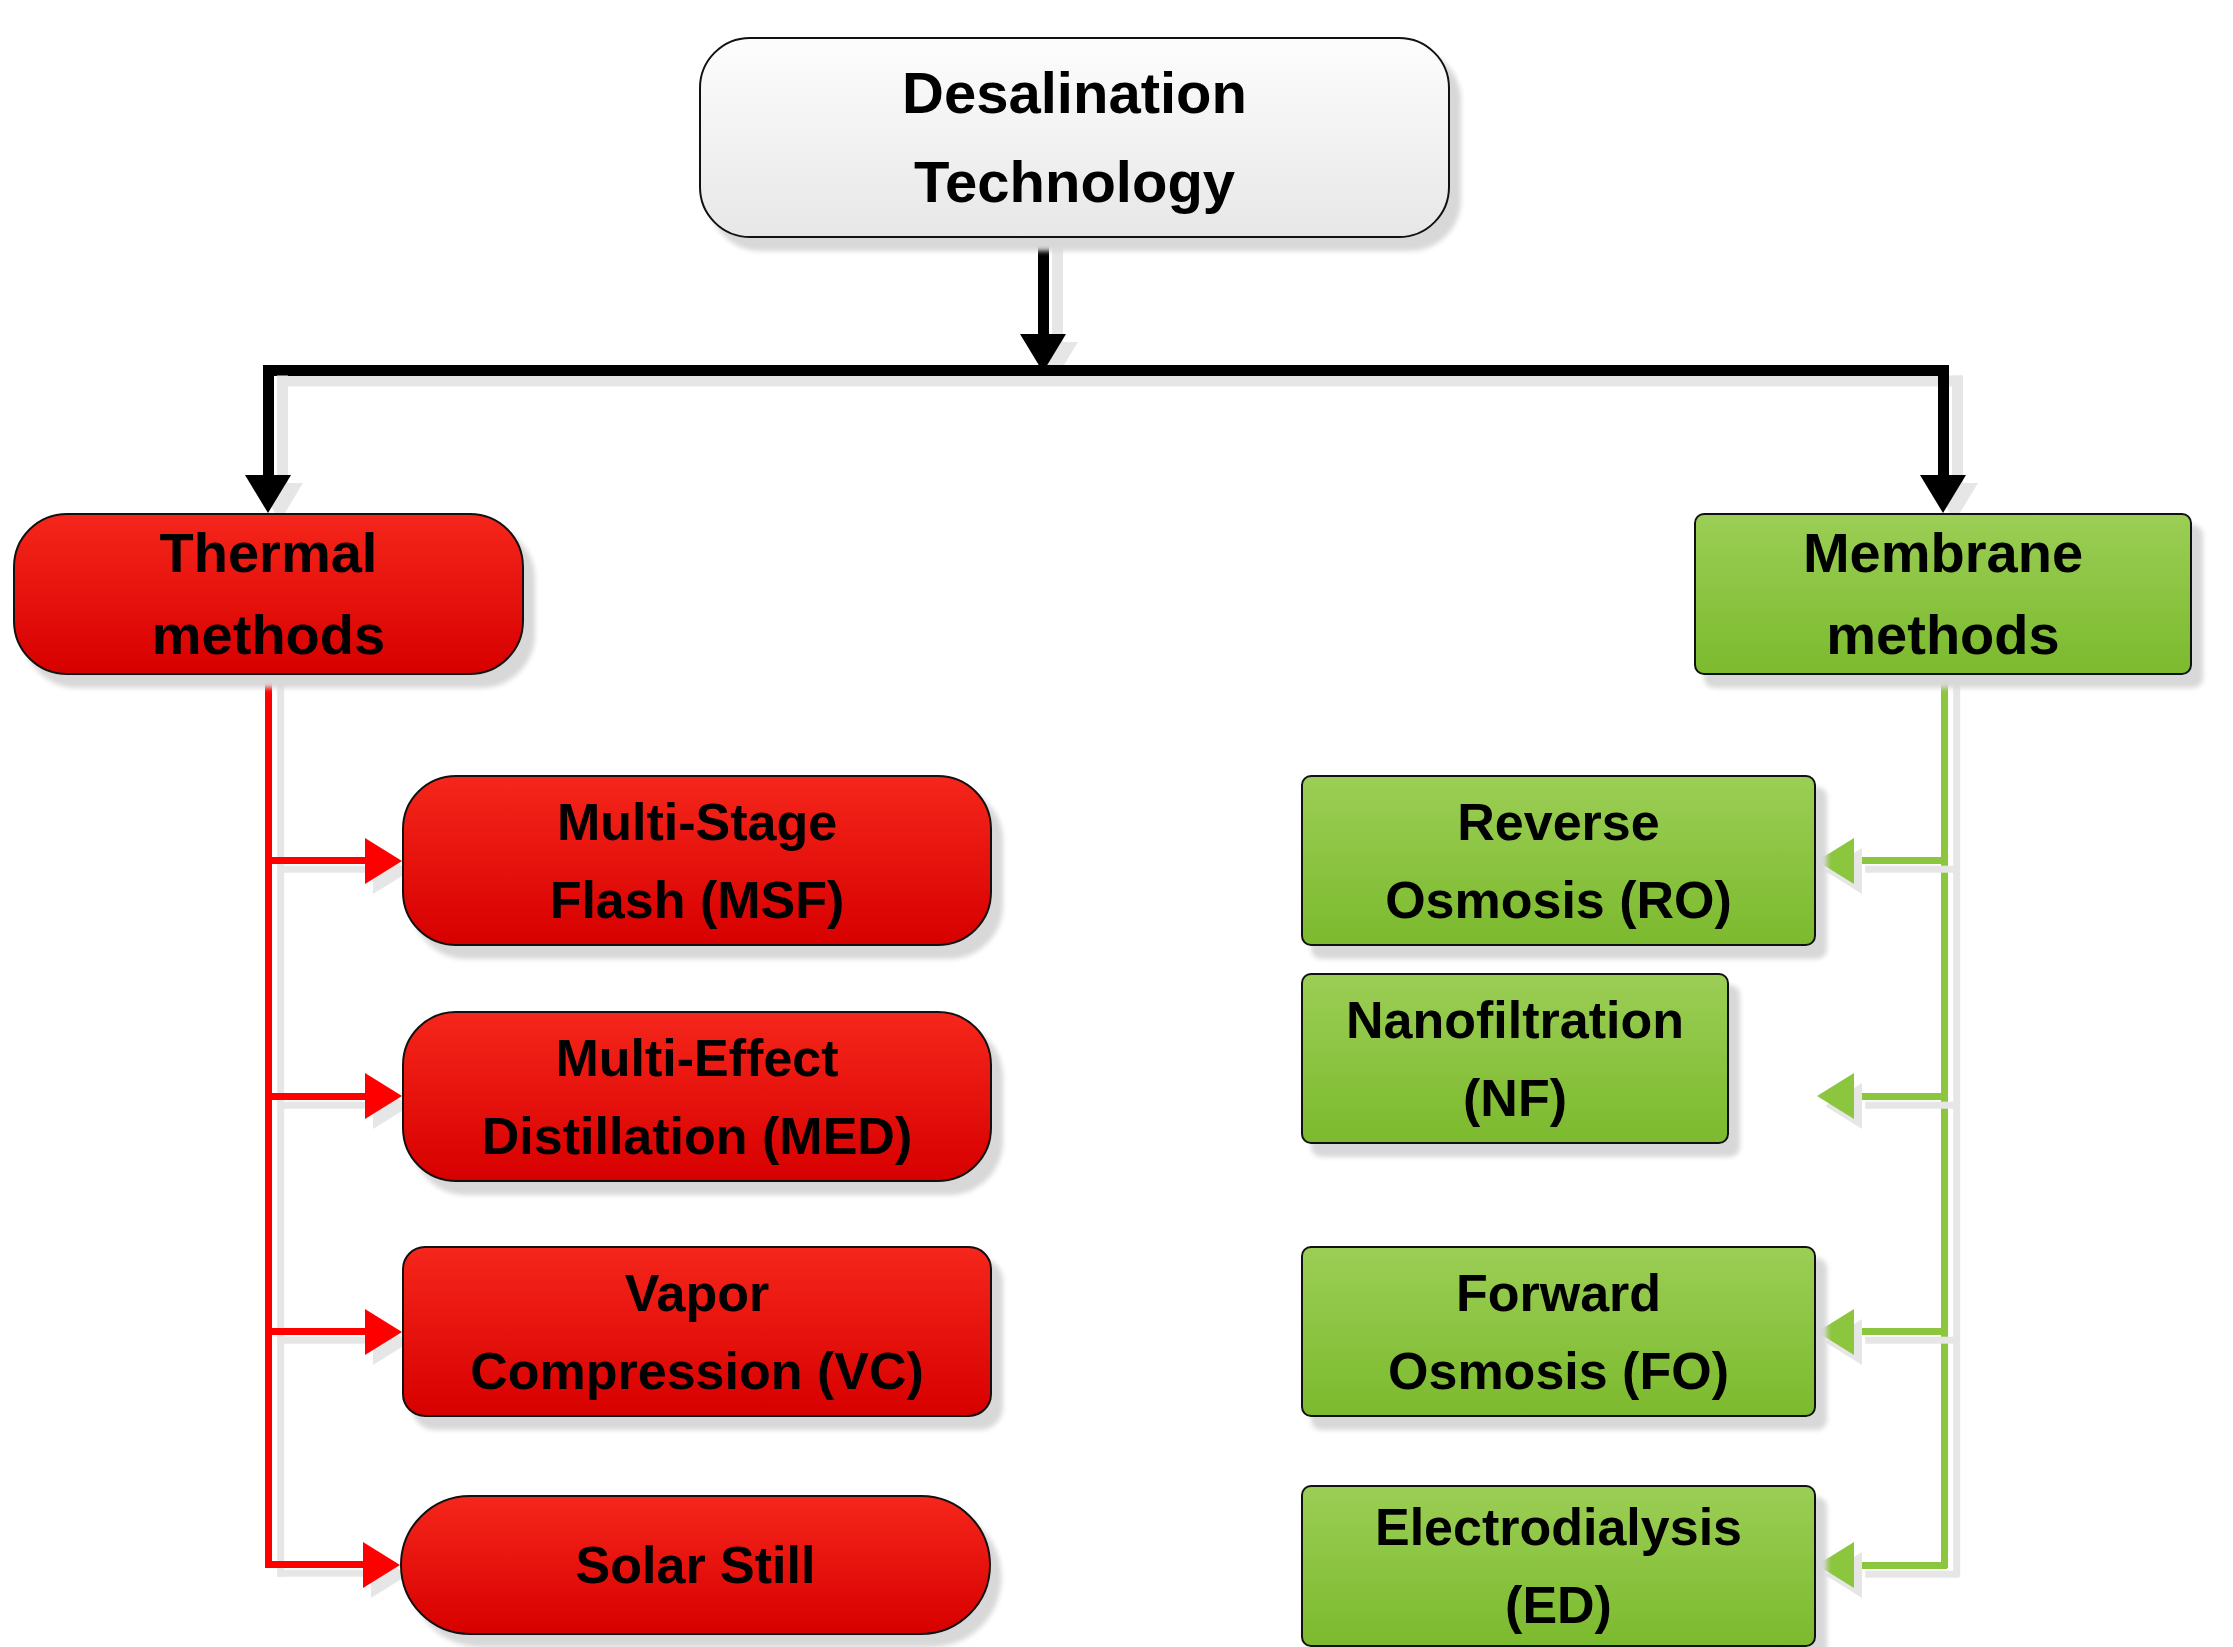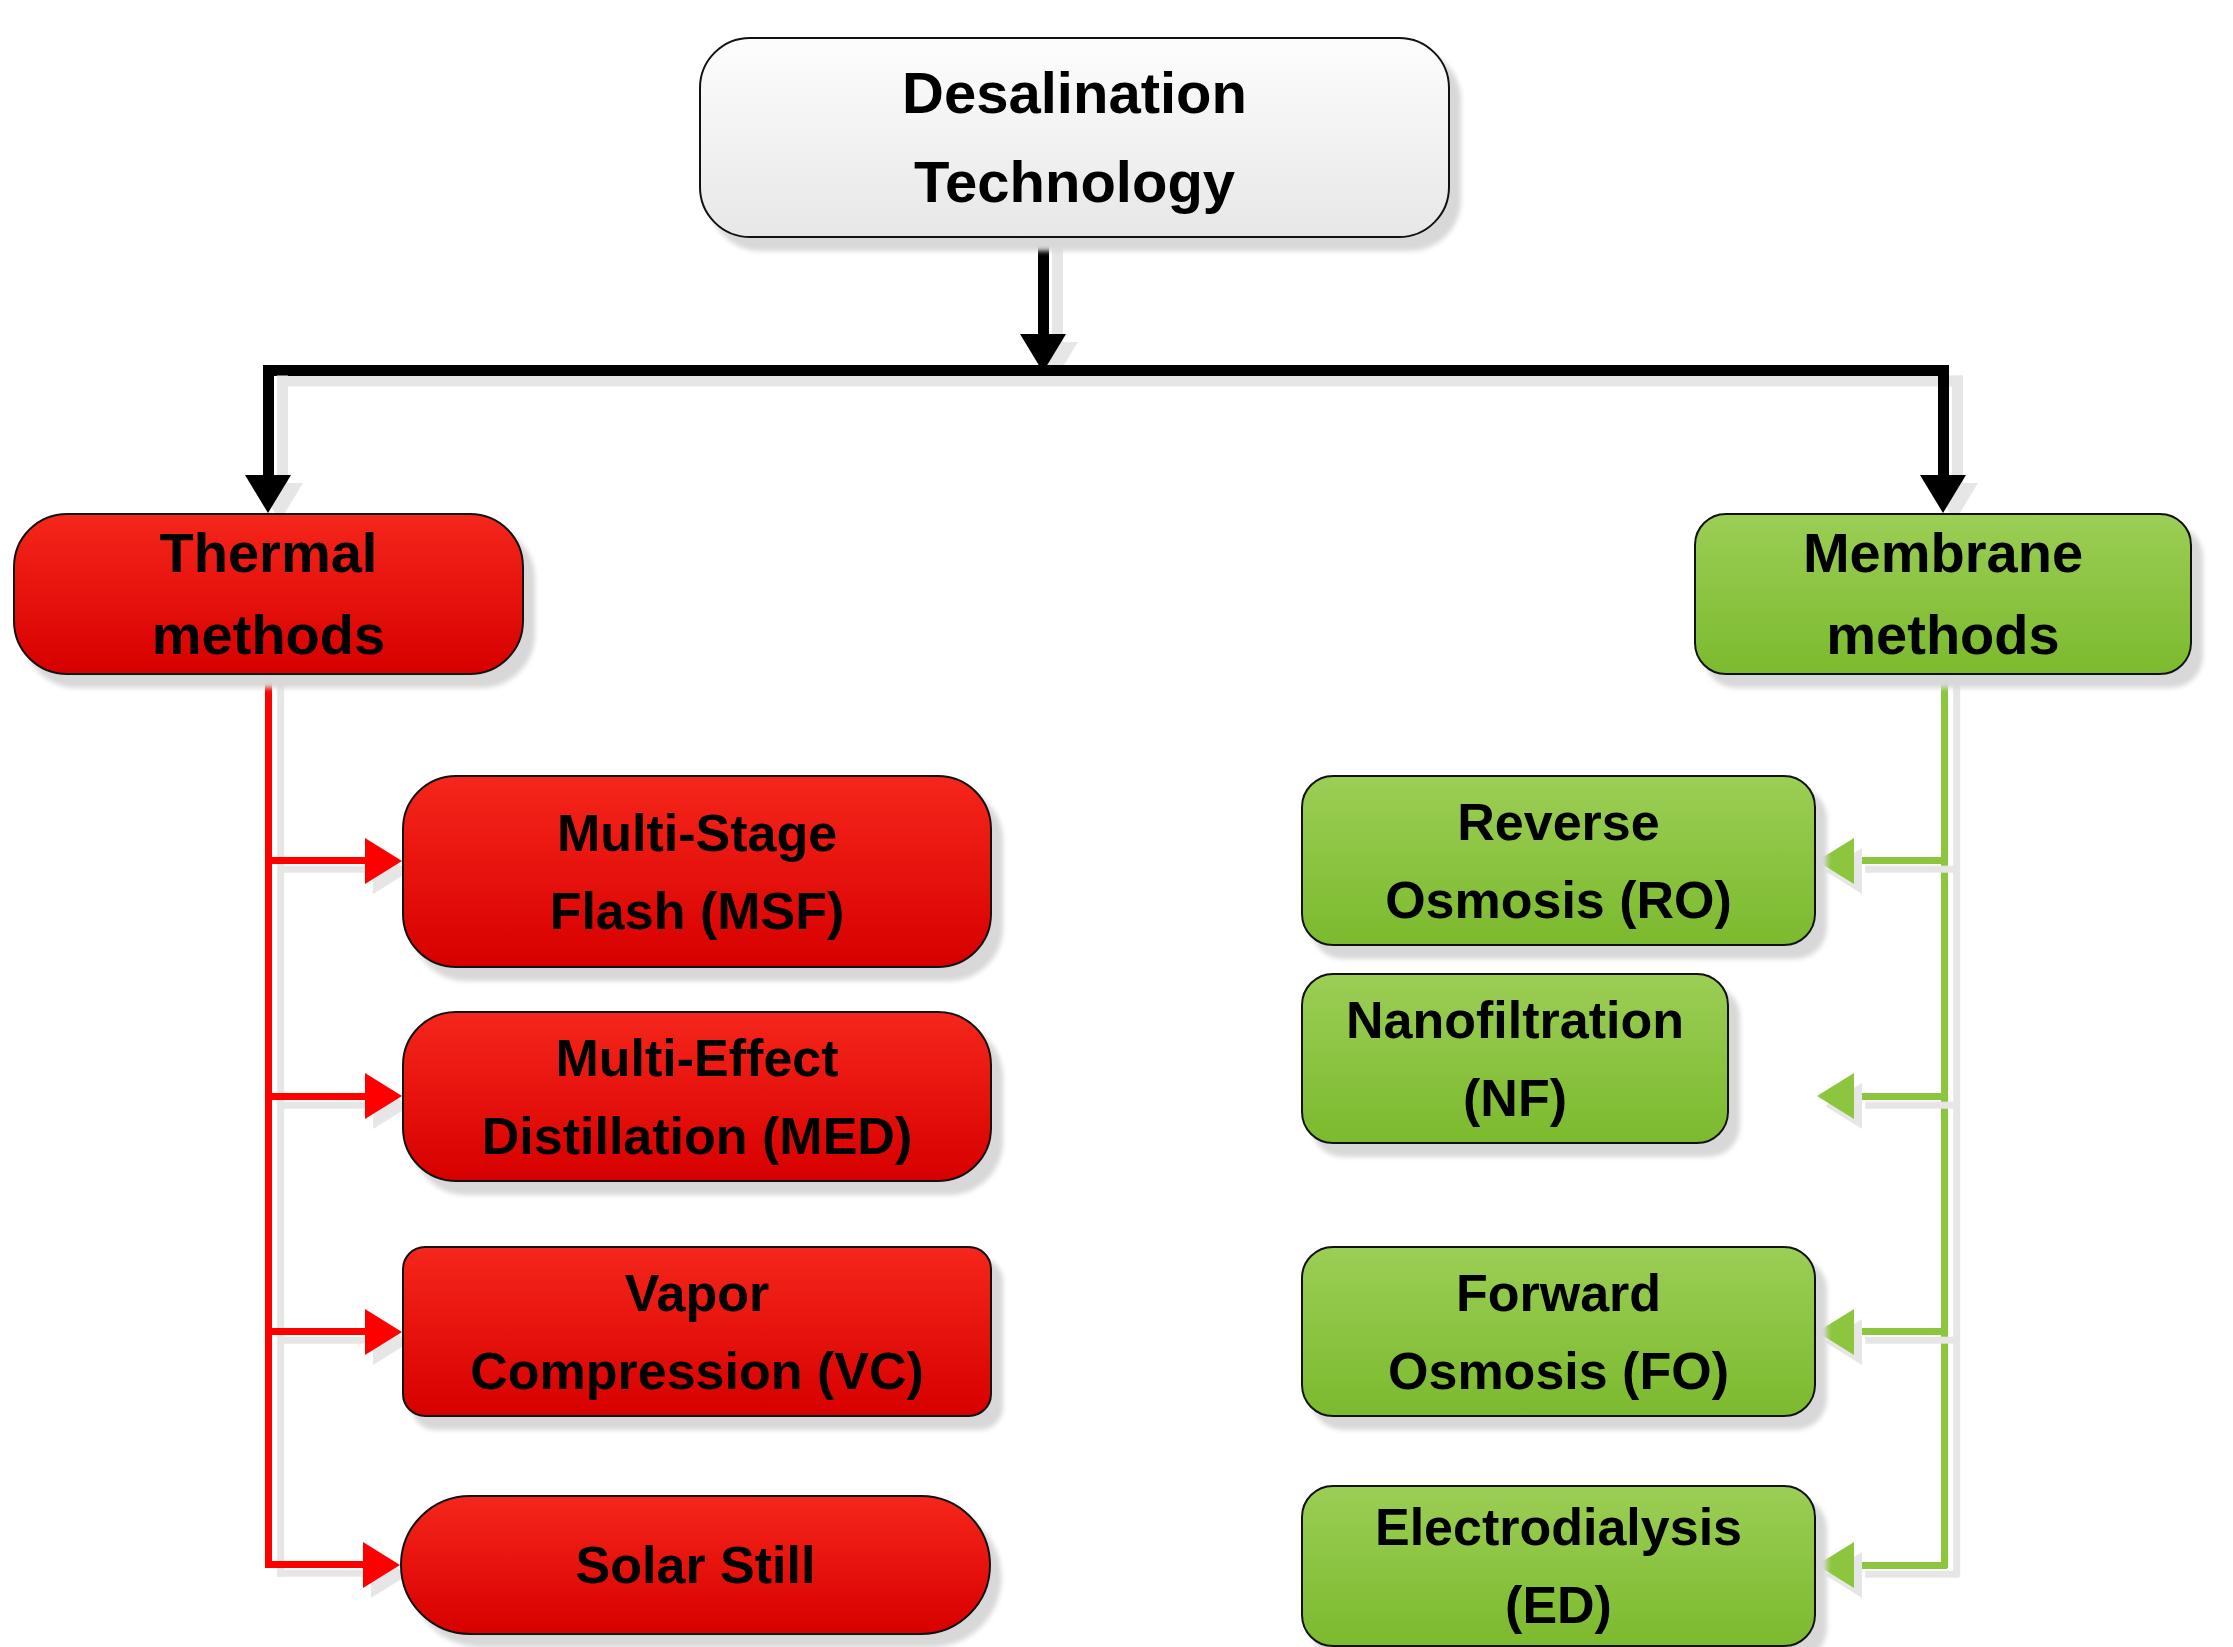--- a/index.html
+++ b/index.html
@@ -34,21 +34,21 @@
   .root-node{
     background:linear-gradient(180deg,var(--root-fill-top),var(--root-fill-bottom));
     border-radius:51px;font-size:58px;gap:31px;
   }
   .red-node{
     background:linear-gradient(180deg,var(--red-fill-top),var(--red-fill-bottom));
     border-radius:54px;
   }
   .green-node{
     background:linear-gradient(180deg,var(--green-fill-top),var(--green-fill-bottom));
-    border-radius:32px;
+    border-radius:10px;
   }
   .parent-node{font-size:56px;}
   .child-node{font-size:52px;}
   .pill{border-radius:70px;}
   .line{position:absolute;}
   .line.black{background:var(--black-line);box-shadow:14px 10.5px 0 #e6e6e6;}
   .line.red{background:var(--red-line);box-shadow:12.2px 8.7px 0 #e6e6e6;}
   .line.green{background:var(--green-line);box-shadow:12.2px 8.7px 0 #e6e6e6;}
   .arrow{position:absolute;width:0;height:0;}
   .arrow.down{
@@ -108,21 +108,21 @@
   <div class="node red-node parent-node" style="left:13px;top:513px;width:511px;height:162px;">
     <span>Thermal</span>
     <span>methods</span>
   </div>
 
   <div class="node green-node parent-node" style="left:1694px;top:513px;width:498px;height:162px;">
     <span>Membrane</span>
     <span>methods</span>
   </div>
 
-  <div class="node red-node child-node" style="left:402px;top:775px;width:590px;height:193px;">
+  <div class="node red-node child-node" style="left:402px;top:775px;width:590px;height:171px;">
     <span>Multi-Stage</span>
     <span>Flash (MSF)</span>
   </div>
 
   <div class="node red-node child-node" style="left:402px;top:1011px;width:590px;height:171px;">
     <span>Multi-Effect</span>
     <span>Distillation (MED)</span>
   </div>
 
   <div class="node red-node child-node" style="left:402px;top:1246px;width:590px;height:171px;border-radius:23px;">

